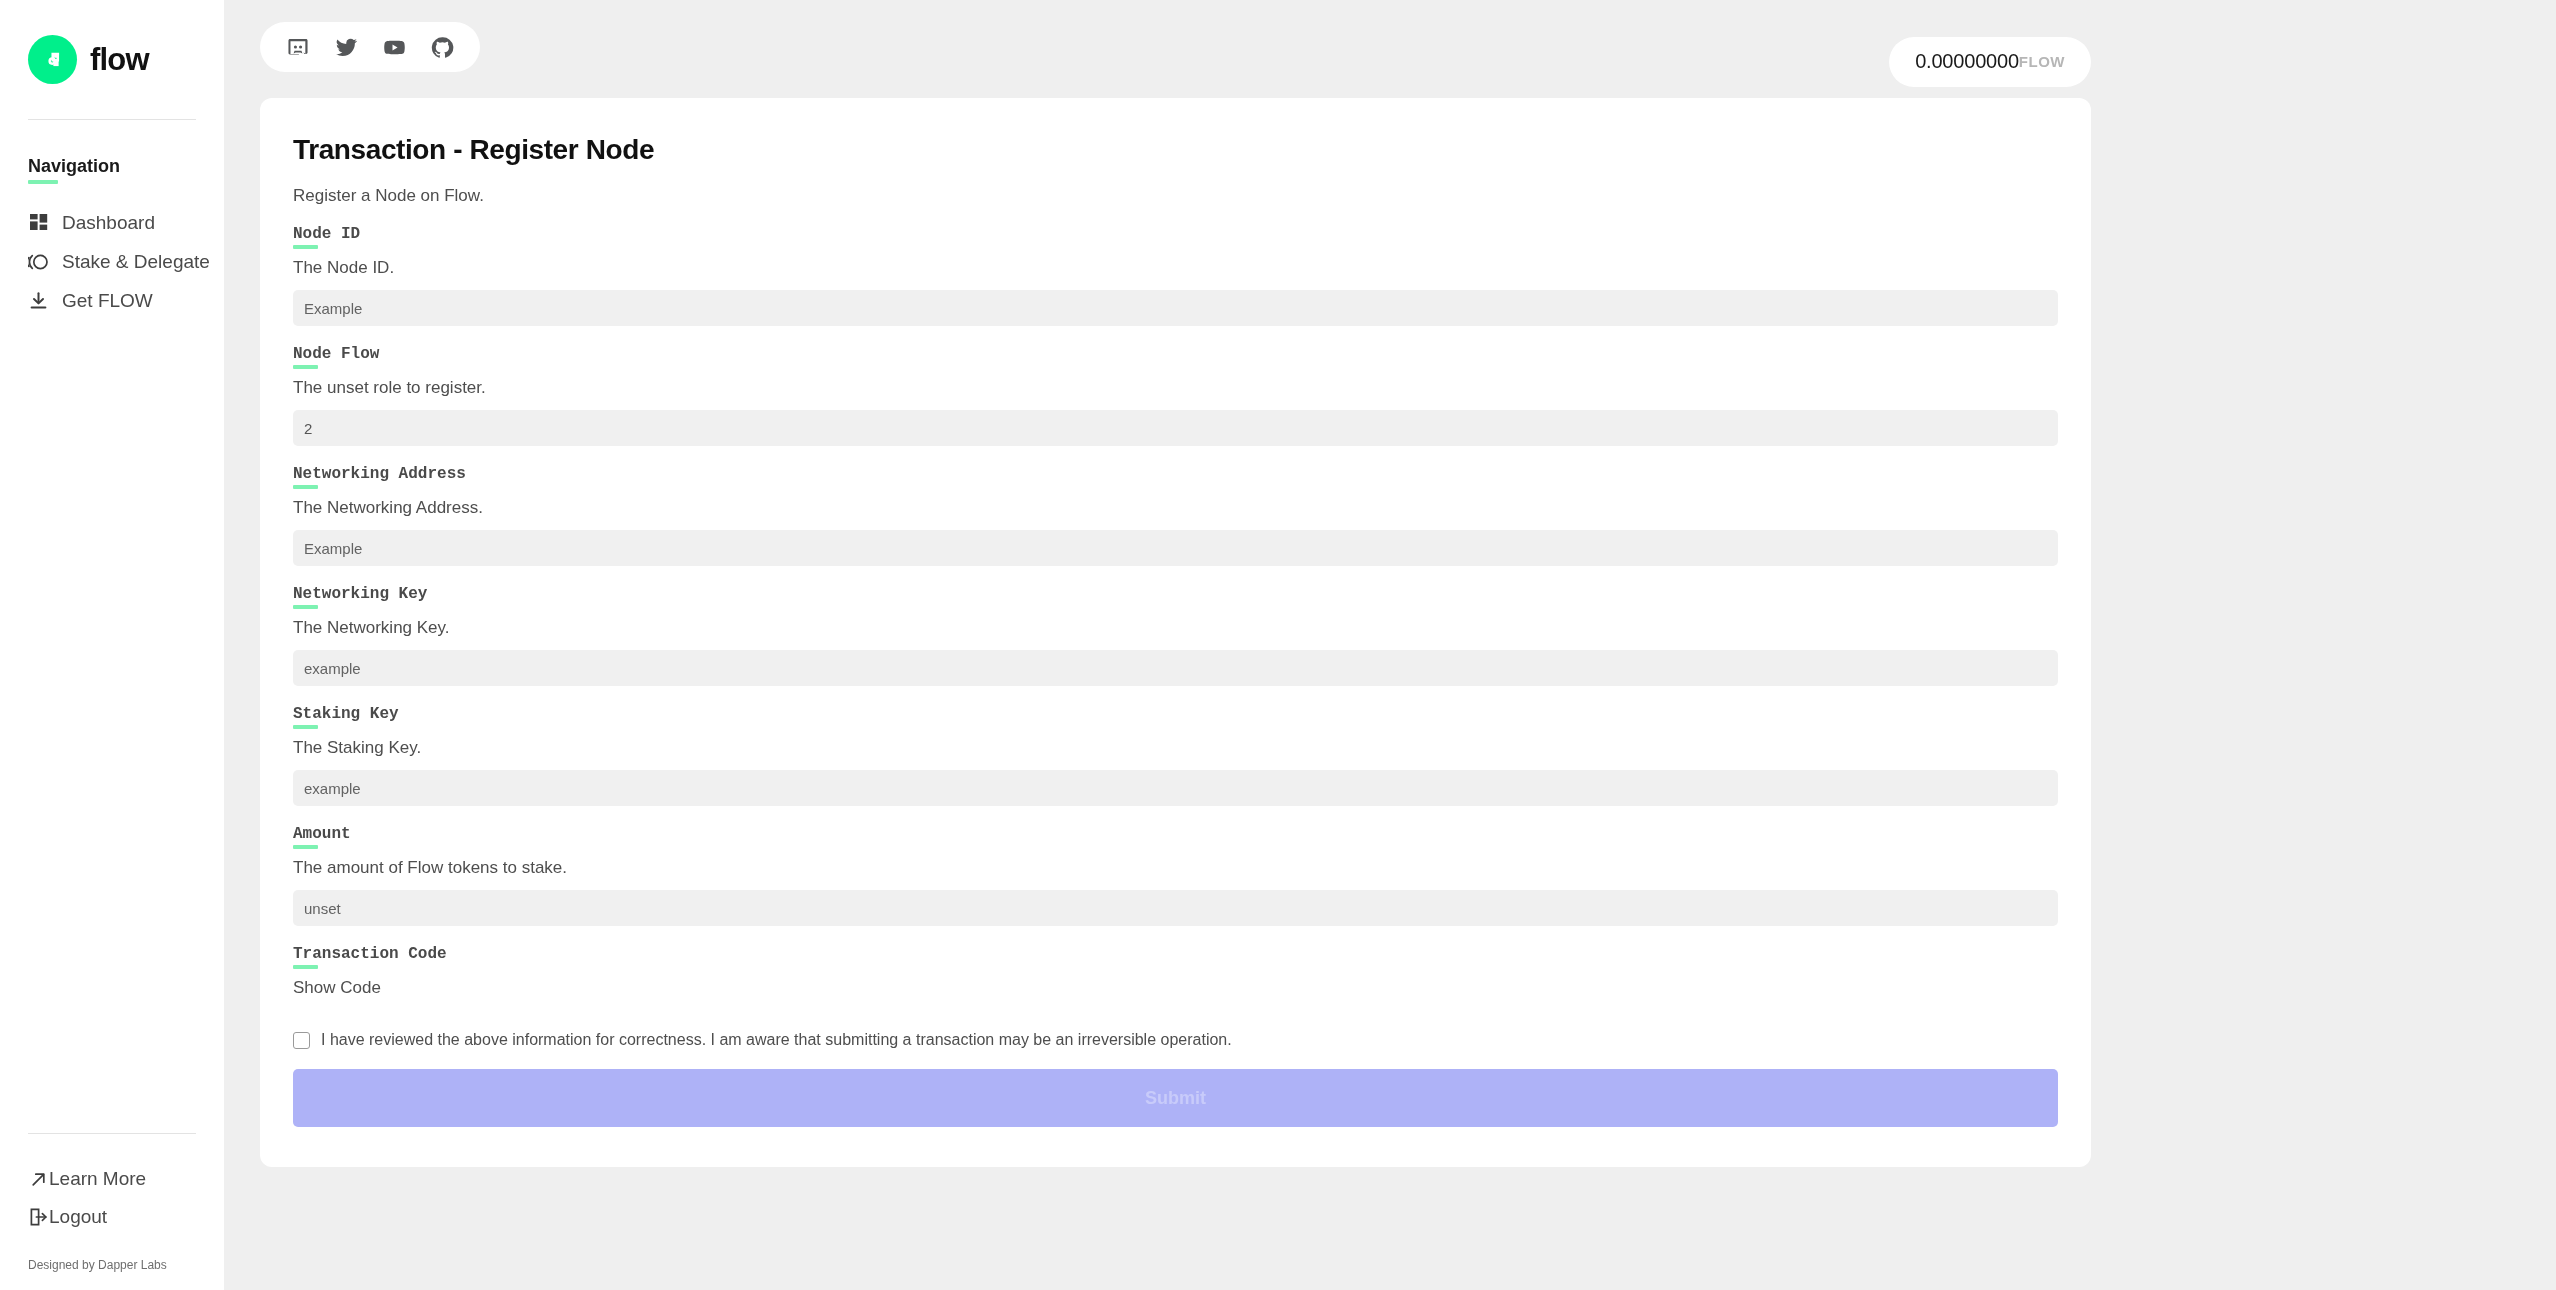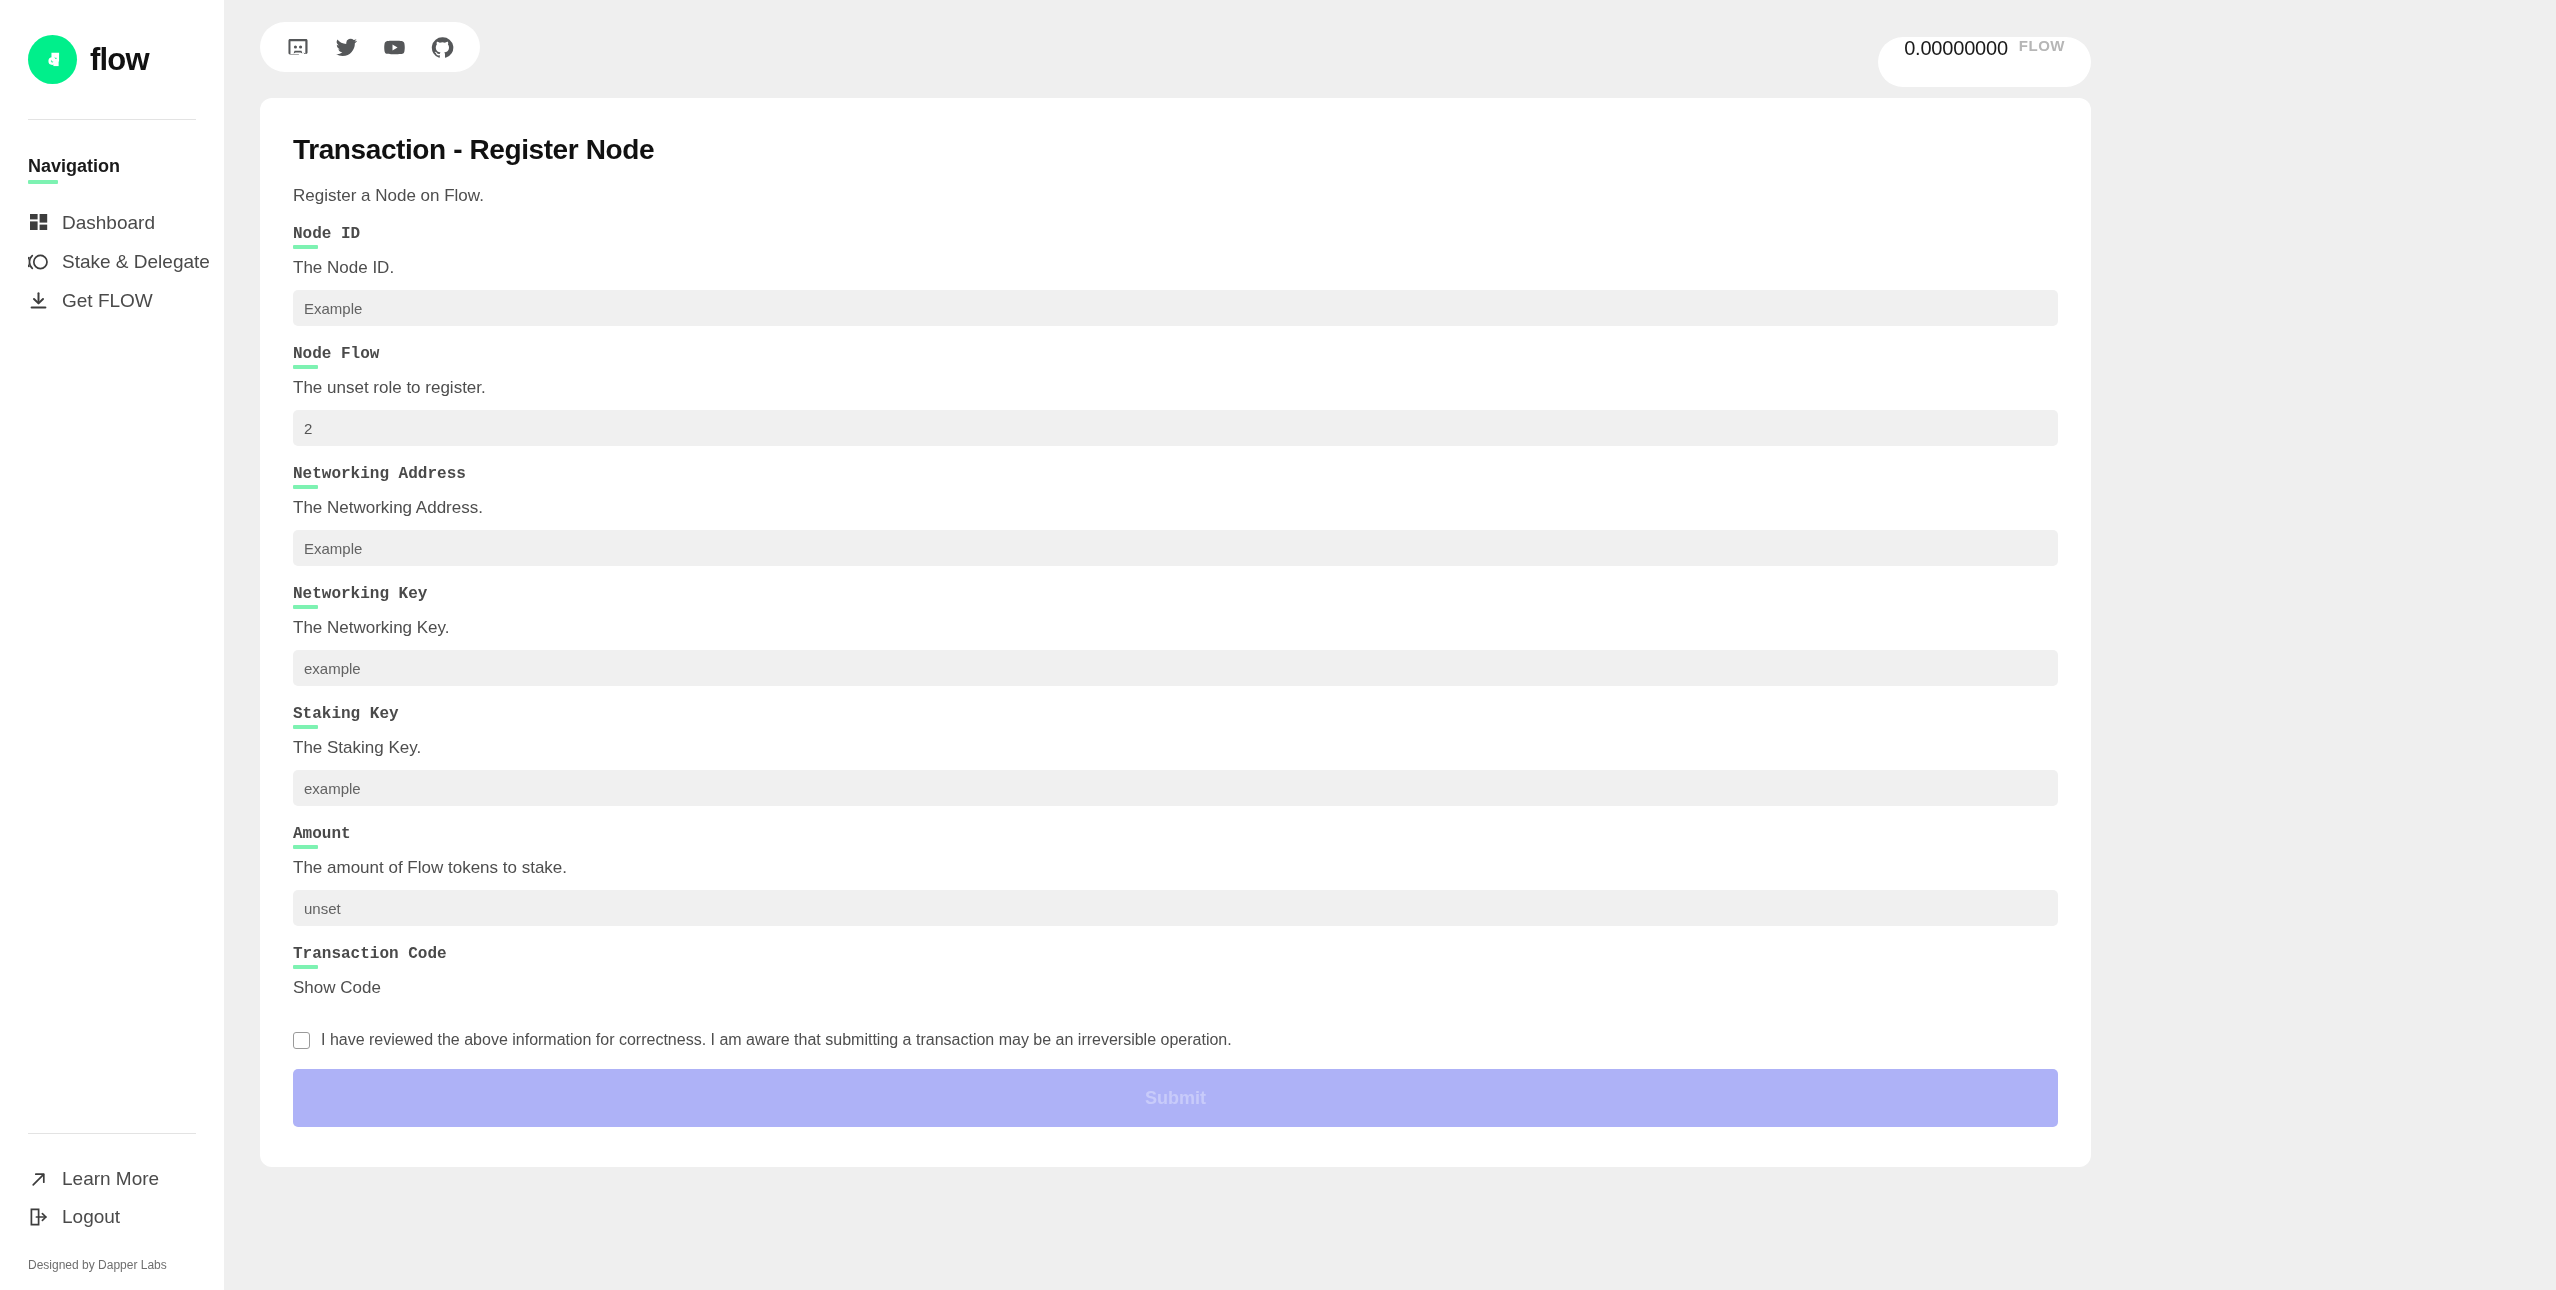--- a/index.html
+++ b/index.html
@@ -109,21 +109,21 @@
 
   .sidebar-footer { padding-bottom: 18px; }
   .footer-divider {
     height: 1px;
     background: #e3e3e3;
     margin-bottom: 26px;
   }
   .footer-item {
     display: flex;
     align-items: center;
-    gap: 13px;
+    gap: 0;
     height: 38px;
     cursor: pointer;
   }
   .footer-item-label {
     font-size: 19px;
     color: #4a4a4a;
   }
   .credit {
     font-size: 12px;
     color: #6e6e6e;
@@ -163,22 +163,21 @@
     justify-content: center;
     cursor: pointer;
     color: #555759;
   }
 
   .balance-pill {
     background: #ffffff;
     border-radius: 25px;
     height: 50px;
     display: flex;
-    align-items: flex-start;
-    gap: 11px;
+    align-items: center;
     padding: 0 26px;
     margin-top: 29px;
   }
   .balance-amount {
     font-size: 20px;
     color: #1a1a1a;
     letter-spacing: -0.2px;
   }
   .balance-unit {
     font-size: 15px;

